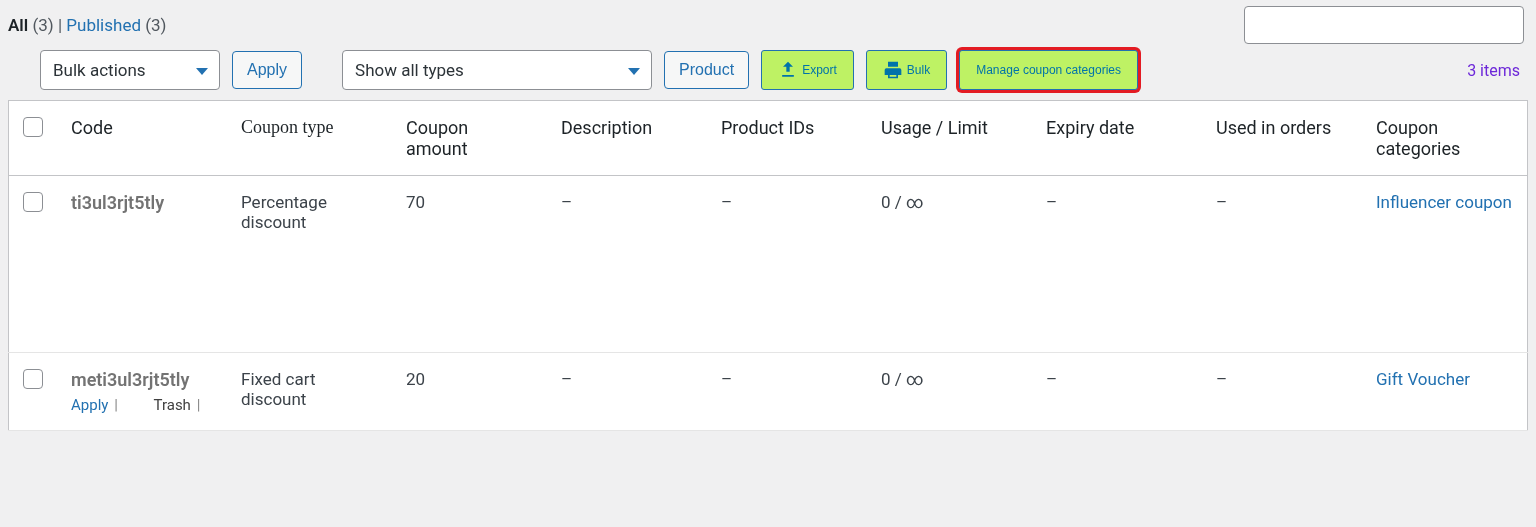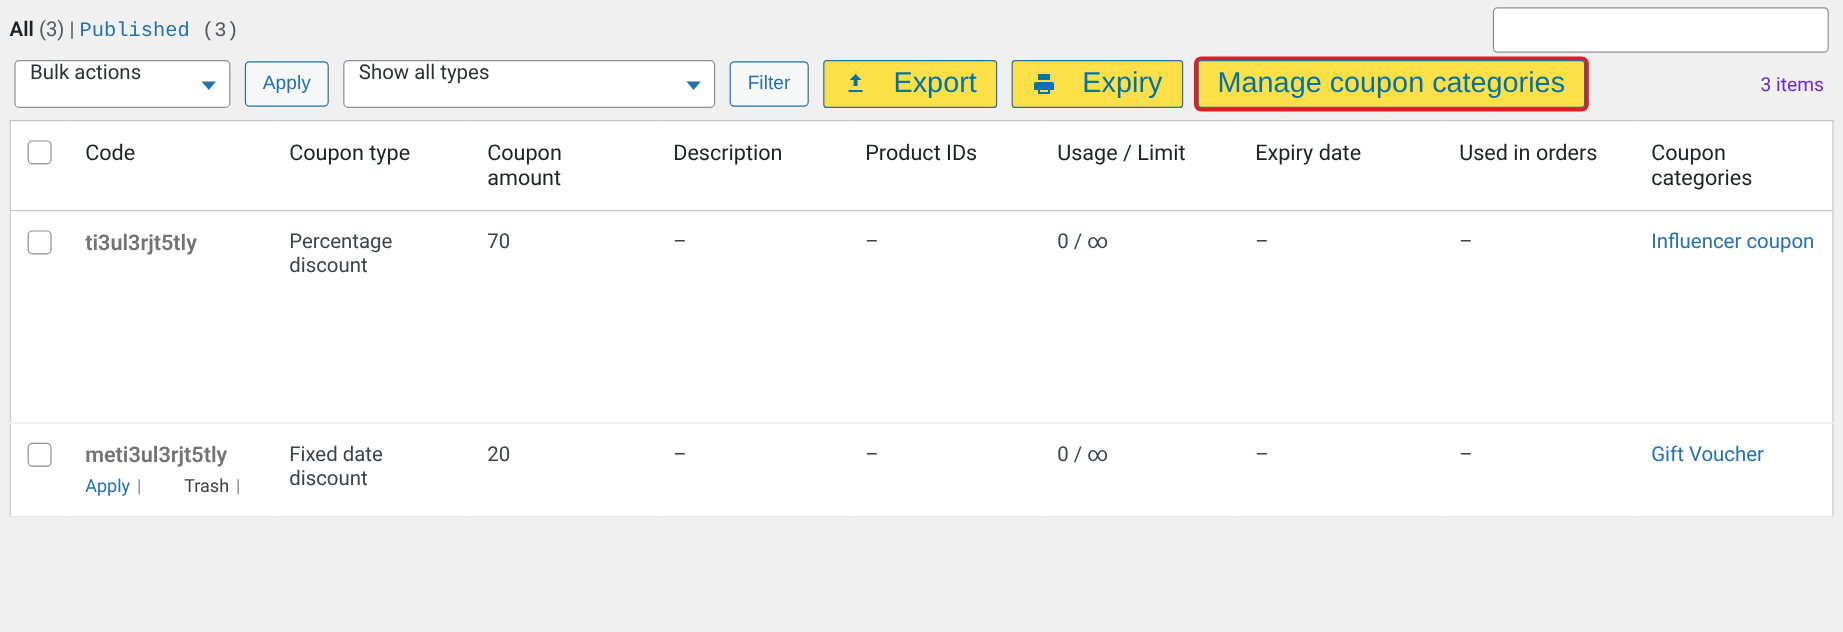--- a/index.html
+++ b/index.html
@@ -15,21 +15,21 @@
       justify-content: space-between;
       align-items: center;
       padding: 6px 12px 4px 8px;
     }
     .subsubsub {
       font-size: 17px;
       color: #3c434a;
     }
     .subsubsub .current { font-weight: 600; color: #1d2327; }
     .subsubsub .count { color: #50575e; font-weight: 400;}
-    .subsubsub a.published { color: #2271b1; text-decoration: none; font-family: Liberation Mono, monospace; }
+    .subsubsub a.published { color: #2271b1; text-decoration: none; }
     .search-wrap { display: flex; gap: 8px; align-items: center; }
     .search-input {
       height: 38px;
       width: 280px;
       border: 1px solid #8c8f94;
       border-radius: 4px;
       padding: 0 10px;
       font-size: 15px;
       background: #fff;
     }
@@ -57,45 +57,47 @@
     .select-ctrl {
       height: 40px;
       border: 1px solid #8c8f94;
       border-radius: 4px;
       background: #fff;
       padding: 0 40px 0 12px;
       font-size: 17px;
       color: #2c3338;
       cursor: pointer;
       display: flex;
+      align-items: center;
       min-width: 180px;
+      margin-left: 28px;
     }
     .select-wide { min-width: 310px; }
     .caret {
       position: absolute;
       right: 12px; top: 50%;
       transform: translateY(-30%);
       width: 0; height: 0;
       border-left: 6px solid transparent;
       border-right: 6px solid transparent;
       border-top: 7px solid #2271b1;
       pointer-events: none;
     }
     .btn-teal {
       height: 40px;
       padding: 0 16px;
       border: 1px solid #2271b1;
       color: #0073aa;
-      background: #fde047;
+      background: #bef264;
       border-radius: 3px;
-      font-size: 24px;
+      font-size: 12px;
       cursor: pointer;
       display: inline-flex;
       align-items: center;
-      gap: 22px;
+      gap: 4px;
     }
     .btn-teal.highlighted {
       box-shadow: 0 0 0 3px #e31b23;
     }
     .items-count {
       margin-left: auto;
       color: #6d28d9;
       font-size: 16px;
       padding-right: 4px;
     }
@@ -135,21 +137,21 @@
       display: inline-block;
     }
     a.code-link {
       color: #737373;
       font-weight: 600;
       text-decoration: none;
       word-break: break-all;
       font-size: 18px;
     }
     .code-col { width: 170px; }
-    .type-col { width: 165px; }
+    .type-col { width: 165px; font-family: Liberation Serif, serif; }
     .amount-col { width: 155px; }
     .desc-col { width: 160px; }
     .pid-col { width: 160px; }
     .usage-col { width: 165px; }
     .expiry-col { width: 170px; }
     .usedin-col { width: 160px; }
 
     .row-actions {
       margin-top: 6px;
       font-size: 15px;
@@ -190,34 +192,34 @@
     <span class="caret"></span>
   </div>
   <button class="btn-secondary">Apply</button>
 
   <div class="select-wrap">
     <div class="select-ctrl select-wide">
         <span>Show all types</span>
       </div>
     <span class="caret"></span>
   </div>
-  <button class="btn-secondary">Filter</button>
+  <button class="btn-secondary">Product</button>
 
   <button class="btn-teal">
     <svg class="ico" viewBox="0 0 24 24">
         <path d="M5 20h14v-2H5v2zM12 2l-6 6h4v6h4V8h4l-6-6z"></path>
       </svg>
     <span>Export</span>
   </button>
 
   <button class="btn-teal">
     <svg class="ico" viewBox="0 0 24 24">
         <path d="M6 2h12v6H6V2zm-2 8h16a2 2 0 0 1 2 2v6h-4v4H6v-4H2v-6a2 2 0 0 1 2-2zm4 8v2h8v-2H8z"></path>
       </svg>
-    <span>Expiry</span>
+    <span>Bulk</span>
   </button>
 
   <button class="btn-teal highlighted">
     <span>Manage coupon categories</span>
   </button>
 
   <div class="items-count">3 items</div>
 </div>
 
 <table class="coupons">
@@ -252,21 +254,21 @@
       <td class="check-col"><span class="chk"></span></td>
       <td>
         <a href="#" class="code-link">meti3ul3rjt5tly</a>
         <div class="row-actions">
           <a href="#" class="edit">Apply</a>
           <span class="sep">|</span>
           <a href="#" class="trash">Trash</a>
           <span class="sep">|</span>
         </div>
       </td>
-      <td>Fixed date discount</td>
+      <td>Fixed cart discount</td>
       <td>20</td>
       <td>–</td>
       <td>–</td>
       <td>0 / ∞</td>
       <td>–</td>
       <td>–</td>
       <td><a href="#" class="cat-link">Gift Voucher</a></td>
     </tr>
   </tbody>
 </table>

